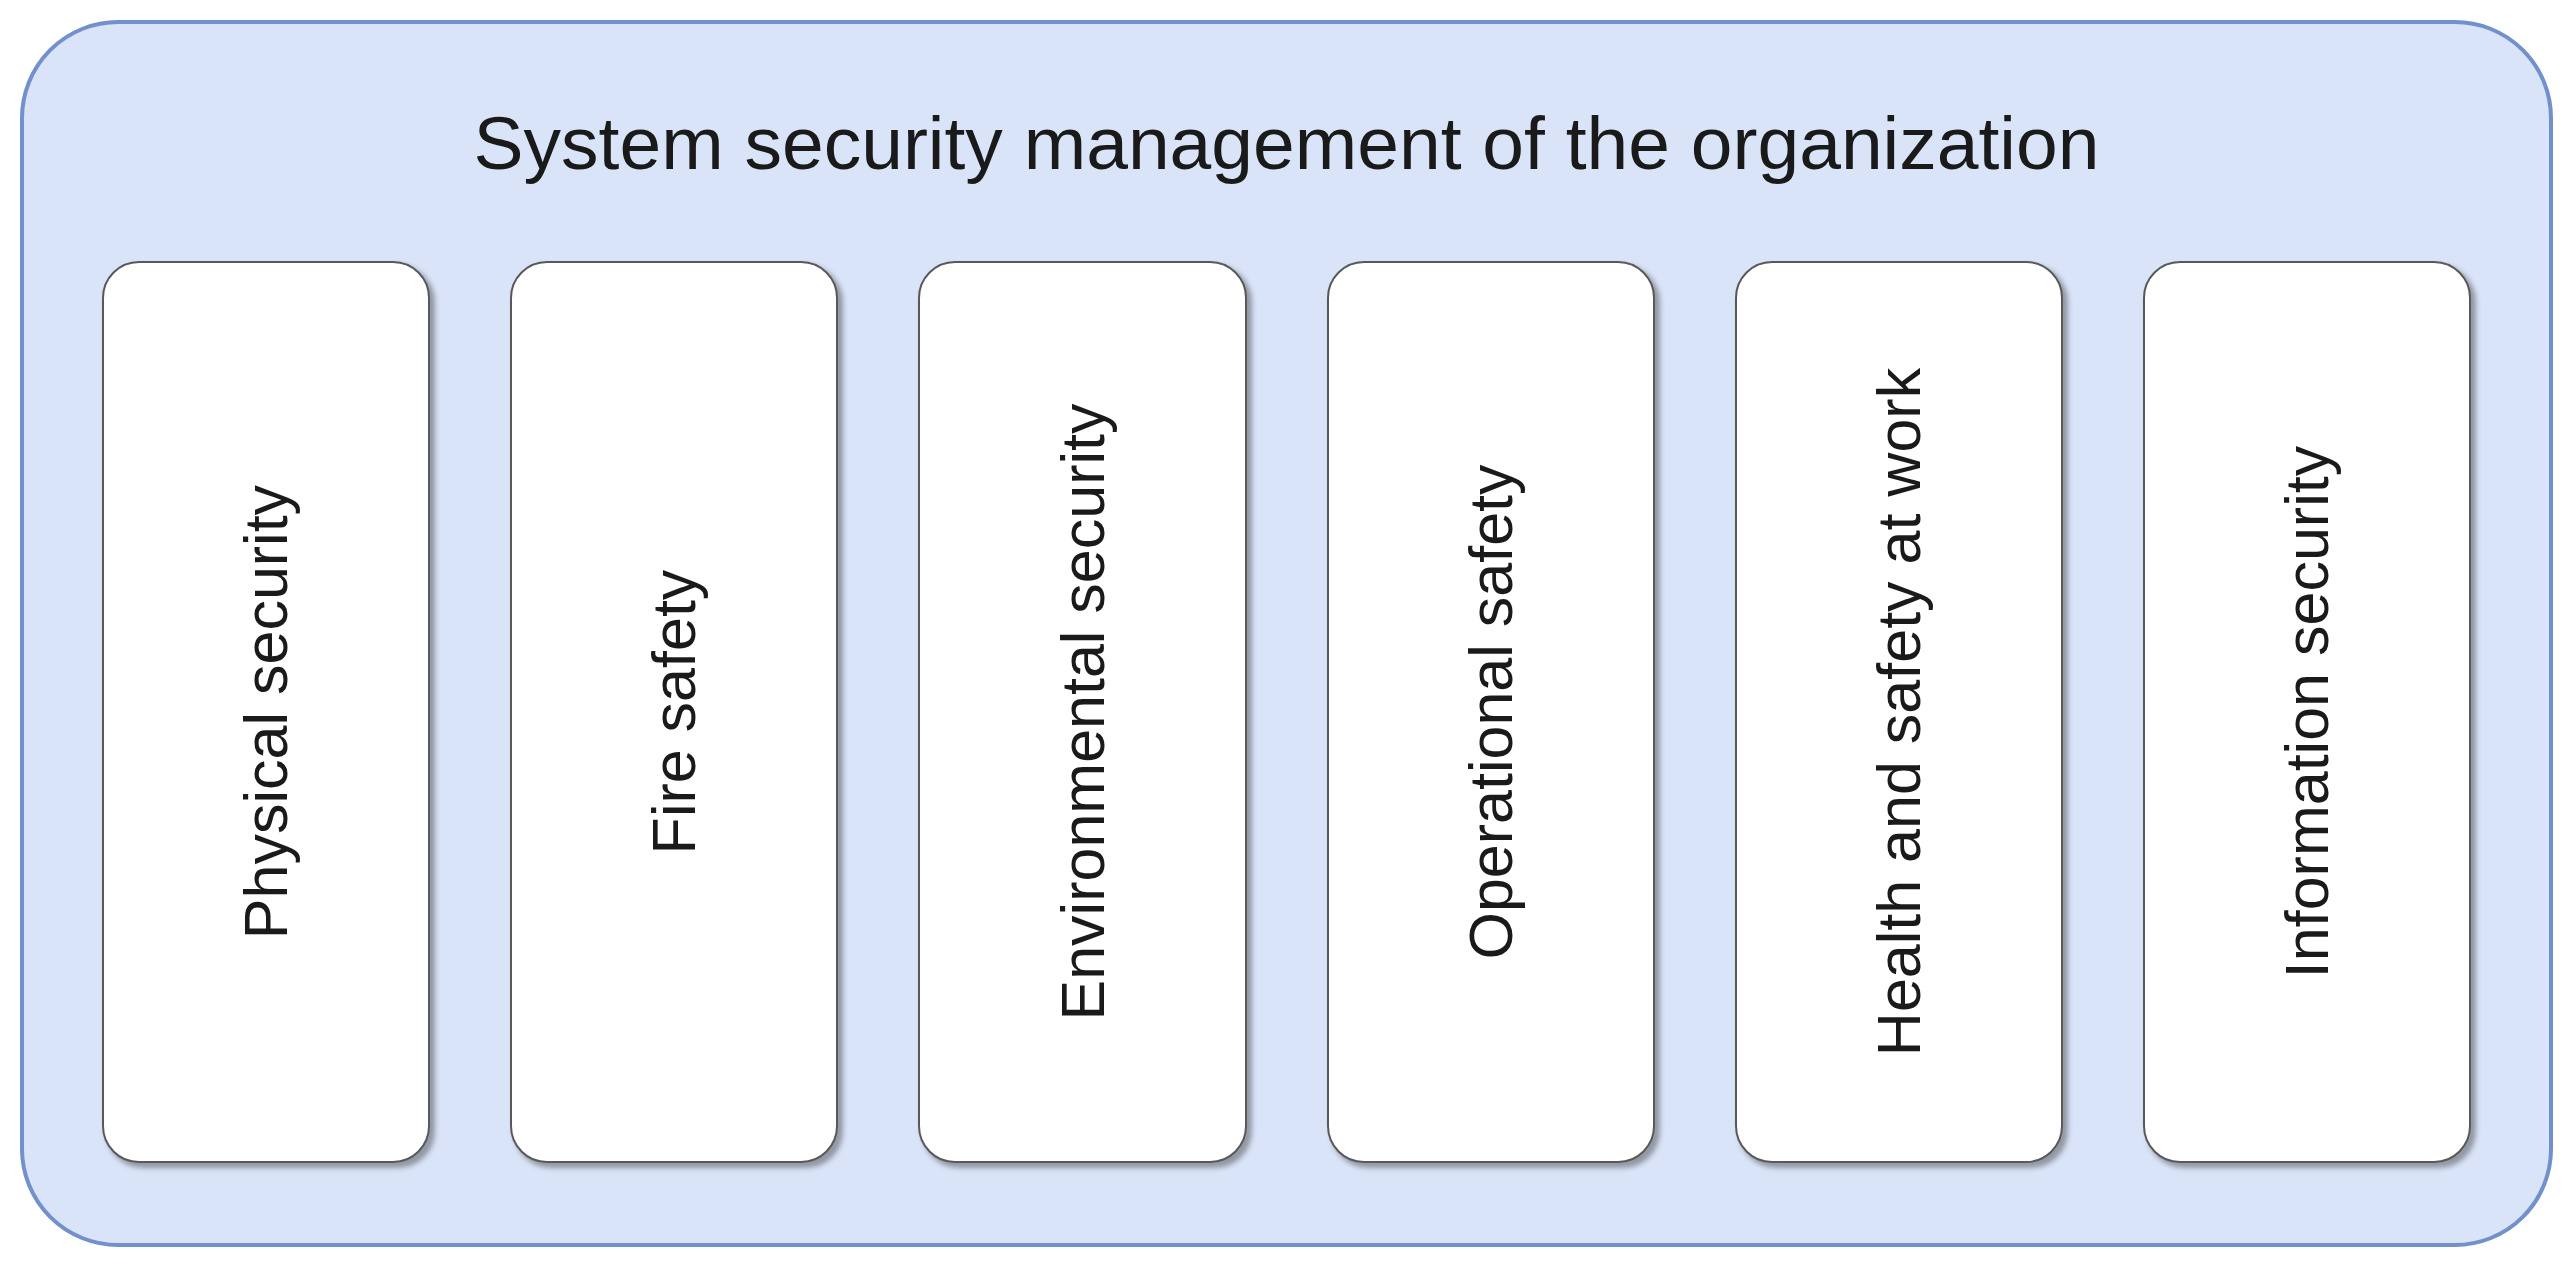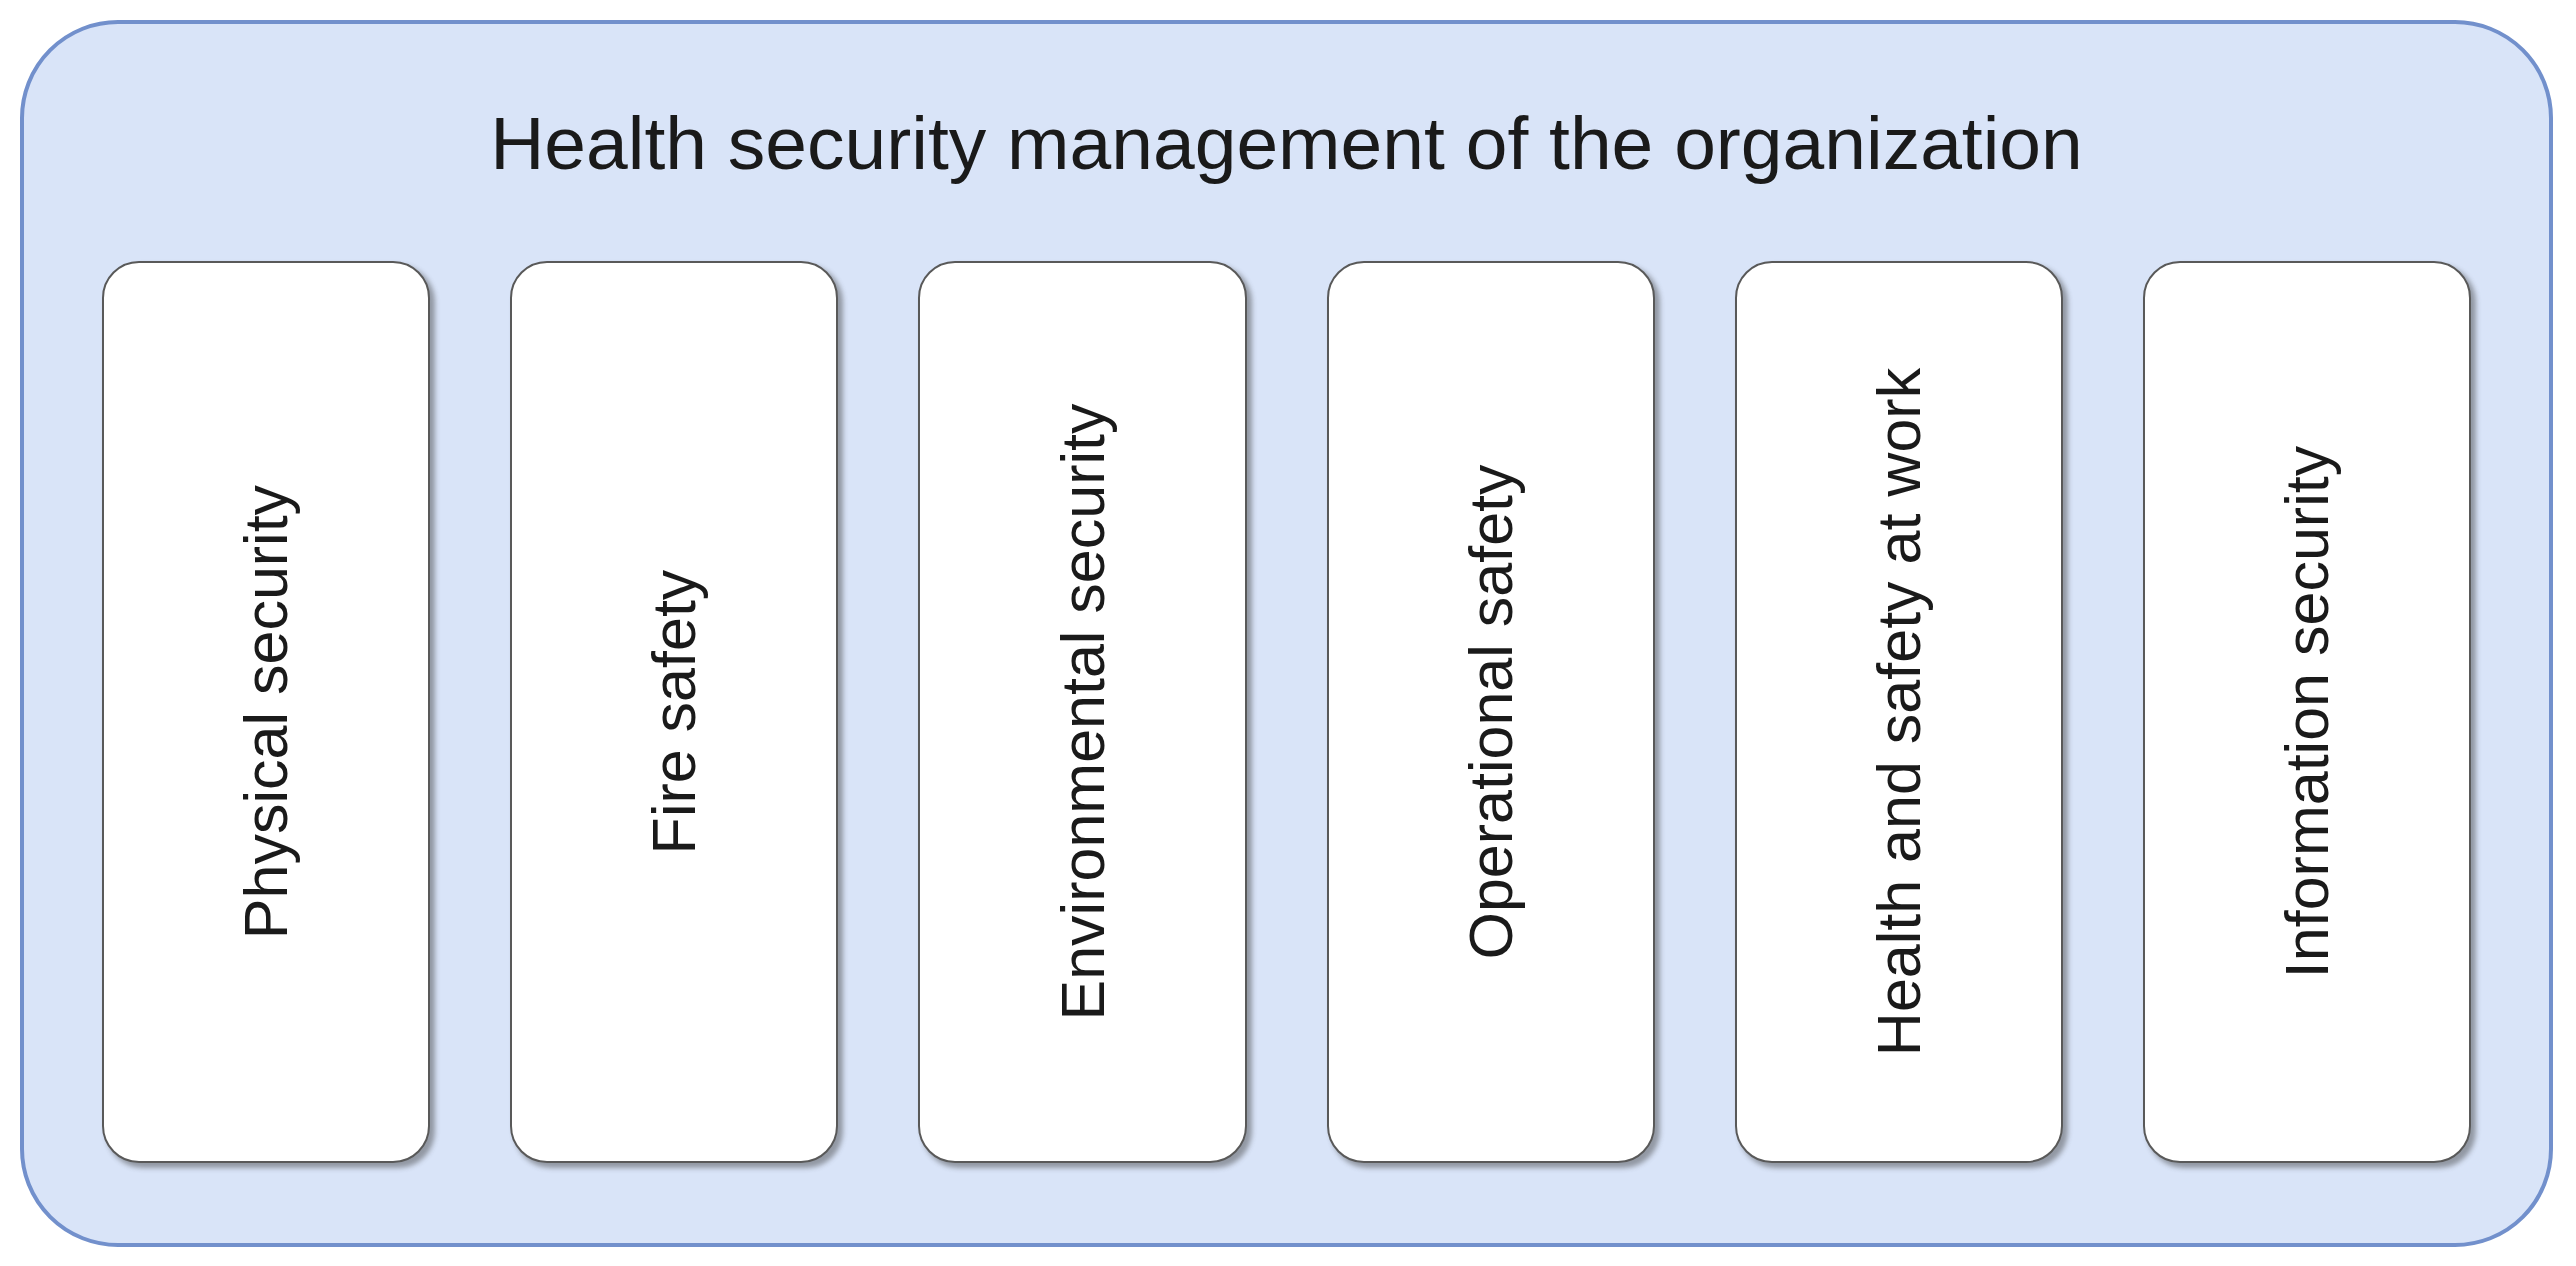--- a/index.html
+++ b/index.html
@@ -76,21 +76,21 @@
   .bottom-margin {
     height: 81px;
   }
 </style>
 </head>
 <body>
 
 <div class="canvas">
   <div class="container">
     <div class="title-area">
-      <div class="title">Health security management of the organization</div>
+      <div class="title">System security management of the organization</div>
     </div>
     <div class="boxes-row">
       <div class="box">
         <span class="box-label">Physical security</span>
       </div>
       <div class="box">
         <span class="box-label">Fire safety</span>
       </div>
       <div class="box">
         <span class="box-label">Environmental security</span>

